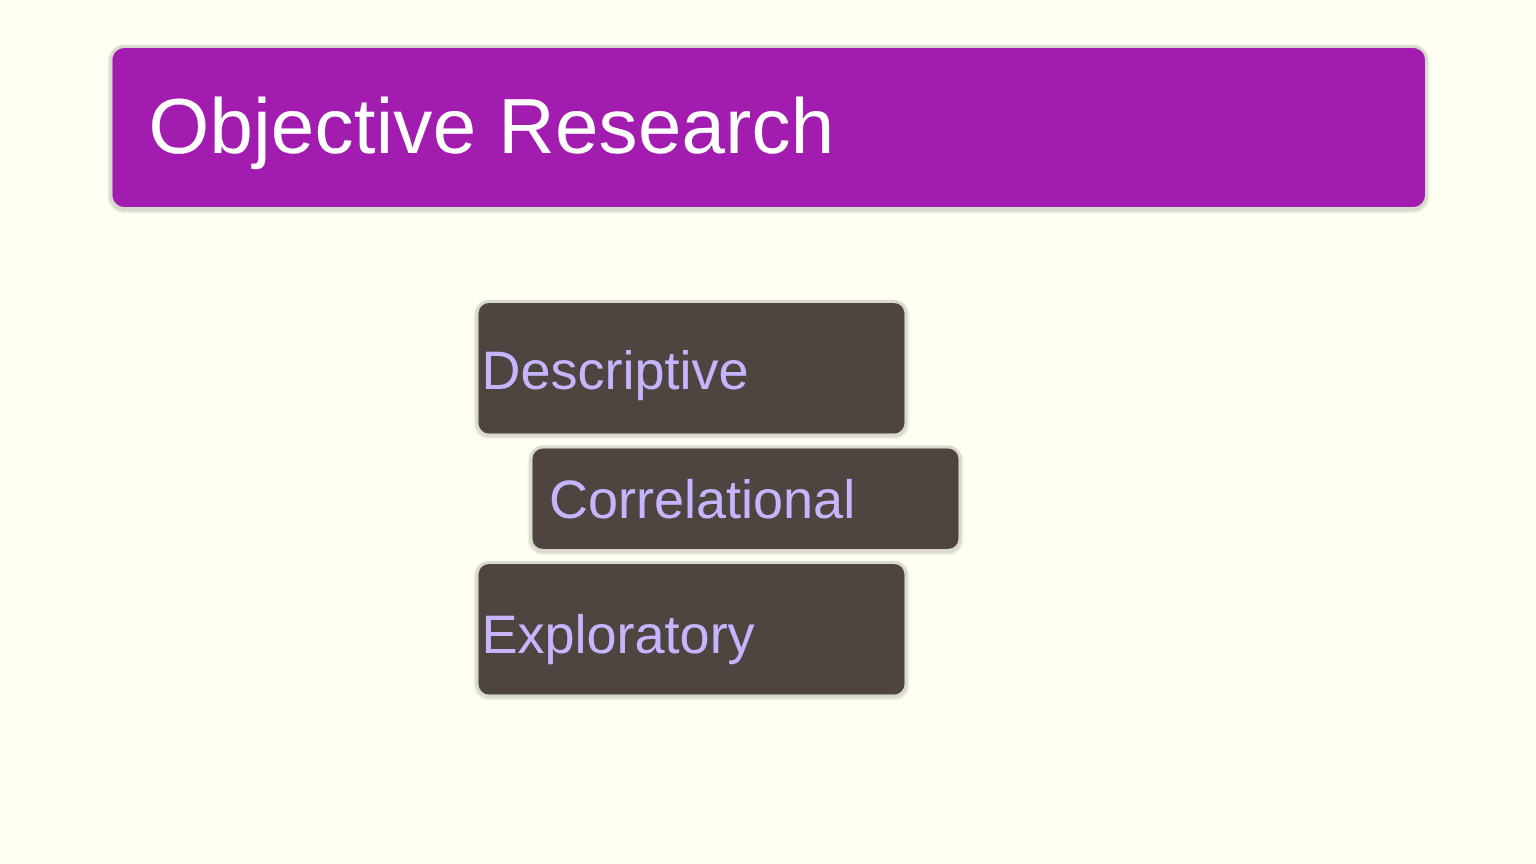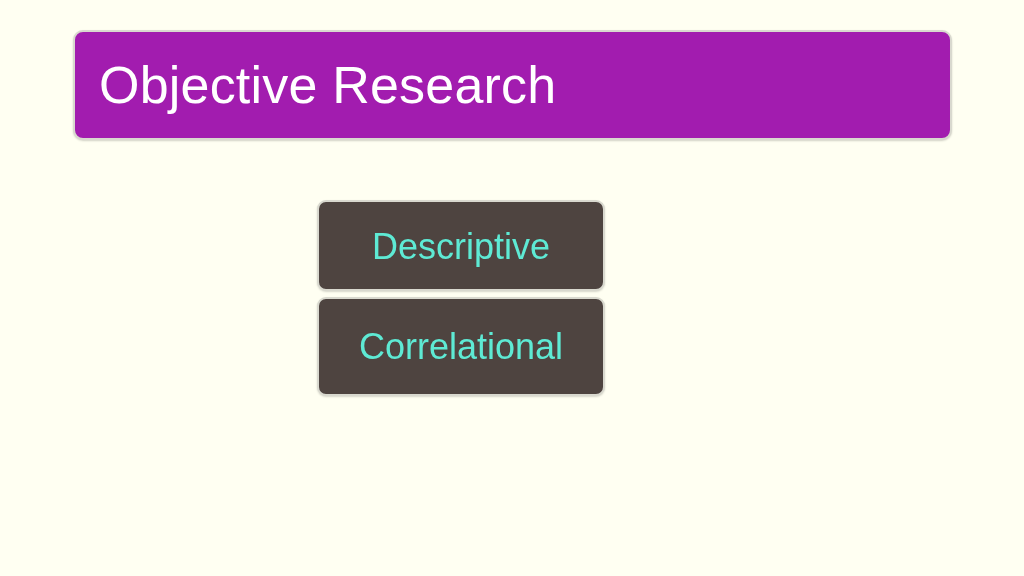--- a/index.html
+++ b/index.html
@@ -66,29 +66,29 @@
     display: flex;
     align-items: center;
     justify-content: center;
     overflow: hidden;
   }
   .item-box + .item-box {
     margin-top: 6px;
   }
 
   .item-box.h1 { height: 91px; }
-  .item-box.h2 { height: 99px; }
+  .item-box.h2 { height: 71px; margin-left: 36px; }
   .item-box.h3 { height: 91px; }
 
   .item-text {
-    color: #5eead4;
+    color: #c4b5fd;
     font-size: 36px;
     font-weight: 400;
     line-height: 1.18;
-    text-align: center;
+    text-align: left;
     width: 100%;
     padding: 0 2px;
     word-break: break-all;
     overflow-wrap: anywhere;
   }
   
   .item-box.h2 .item-text {
     max-width: 262px;
     margin: 0 auto;
     position: relative;
@@ -115,16 +115,19 @@
   <div class="stack">
 
     <div class="item-box h1">
       <div class="item-text">Descriptive</div>
     </div>
 
     <div class="item-box h2">
       <div class="item-text">Correlational</div>
     </div>
 
+    <div class="item-box h3">
+      <div class="item-text">Exploratory</div>
+    </div>
 
   </div>
 
 </div>
 
 </body></html>

